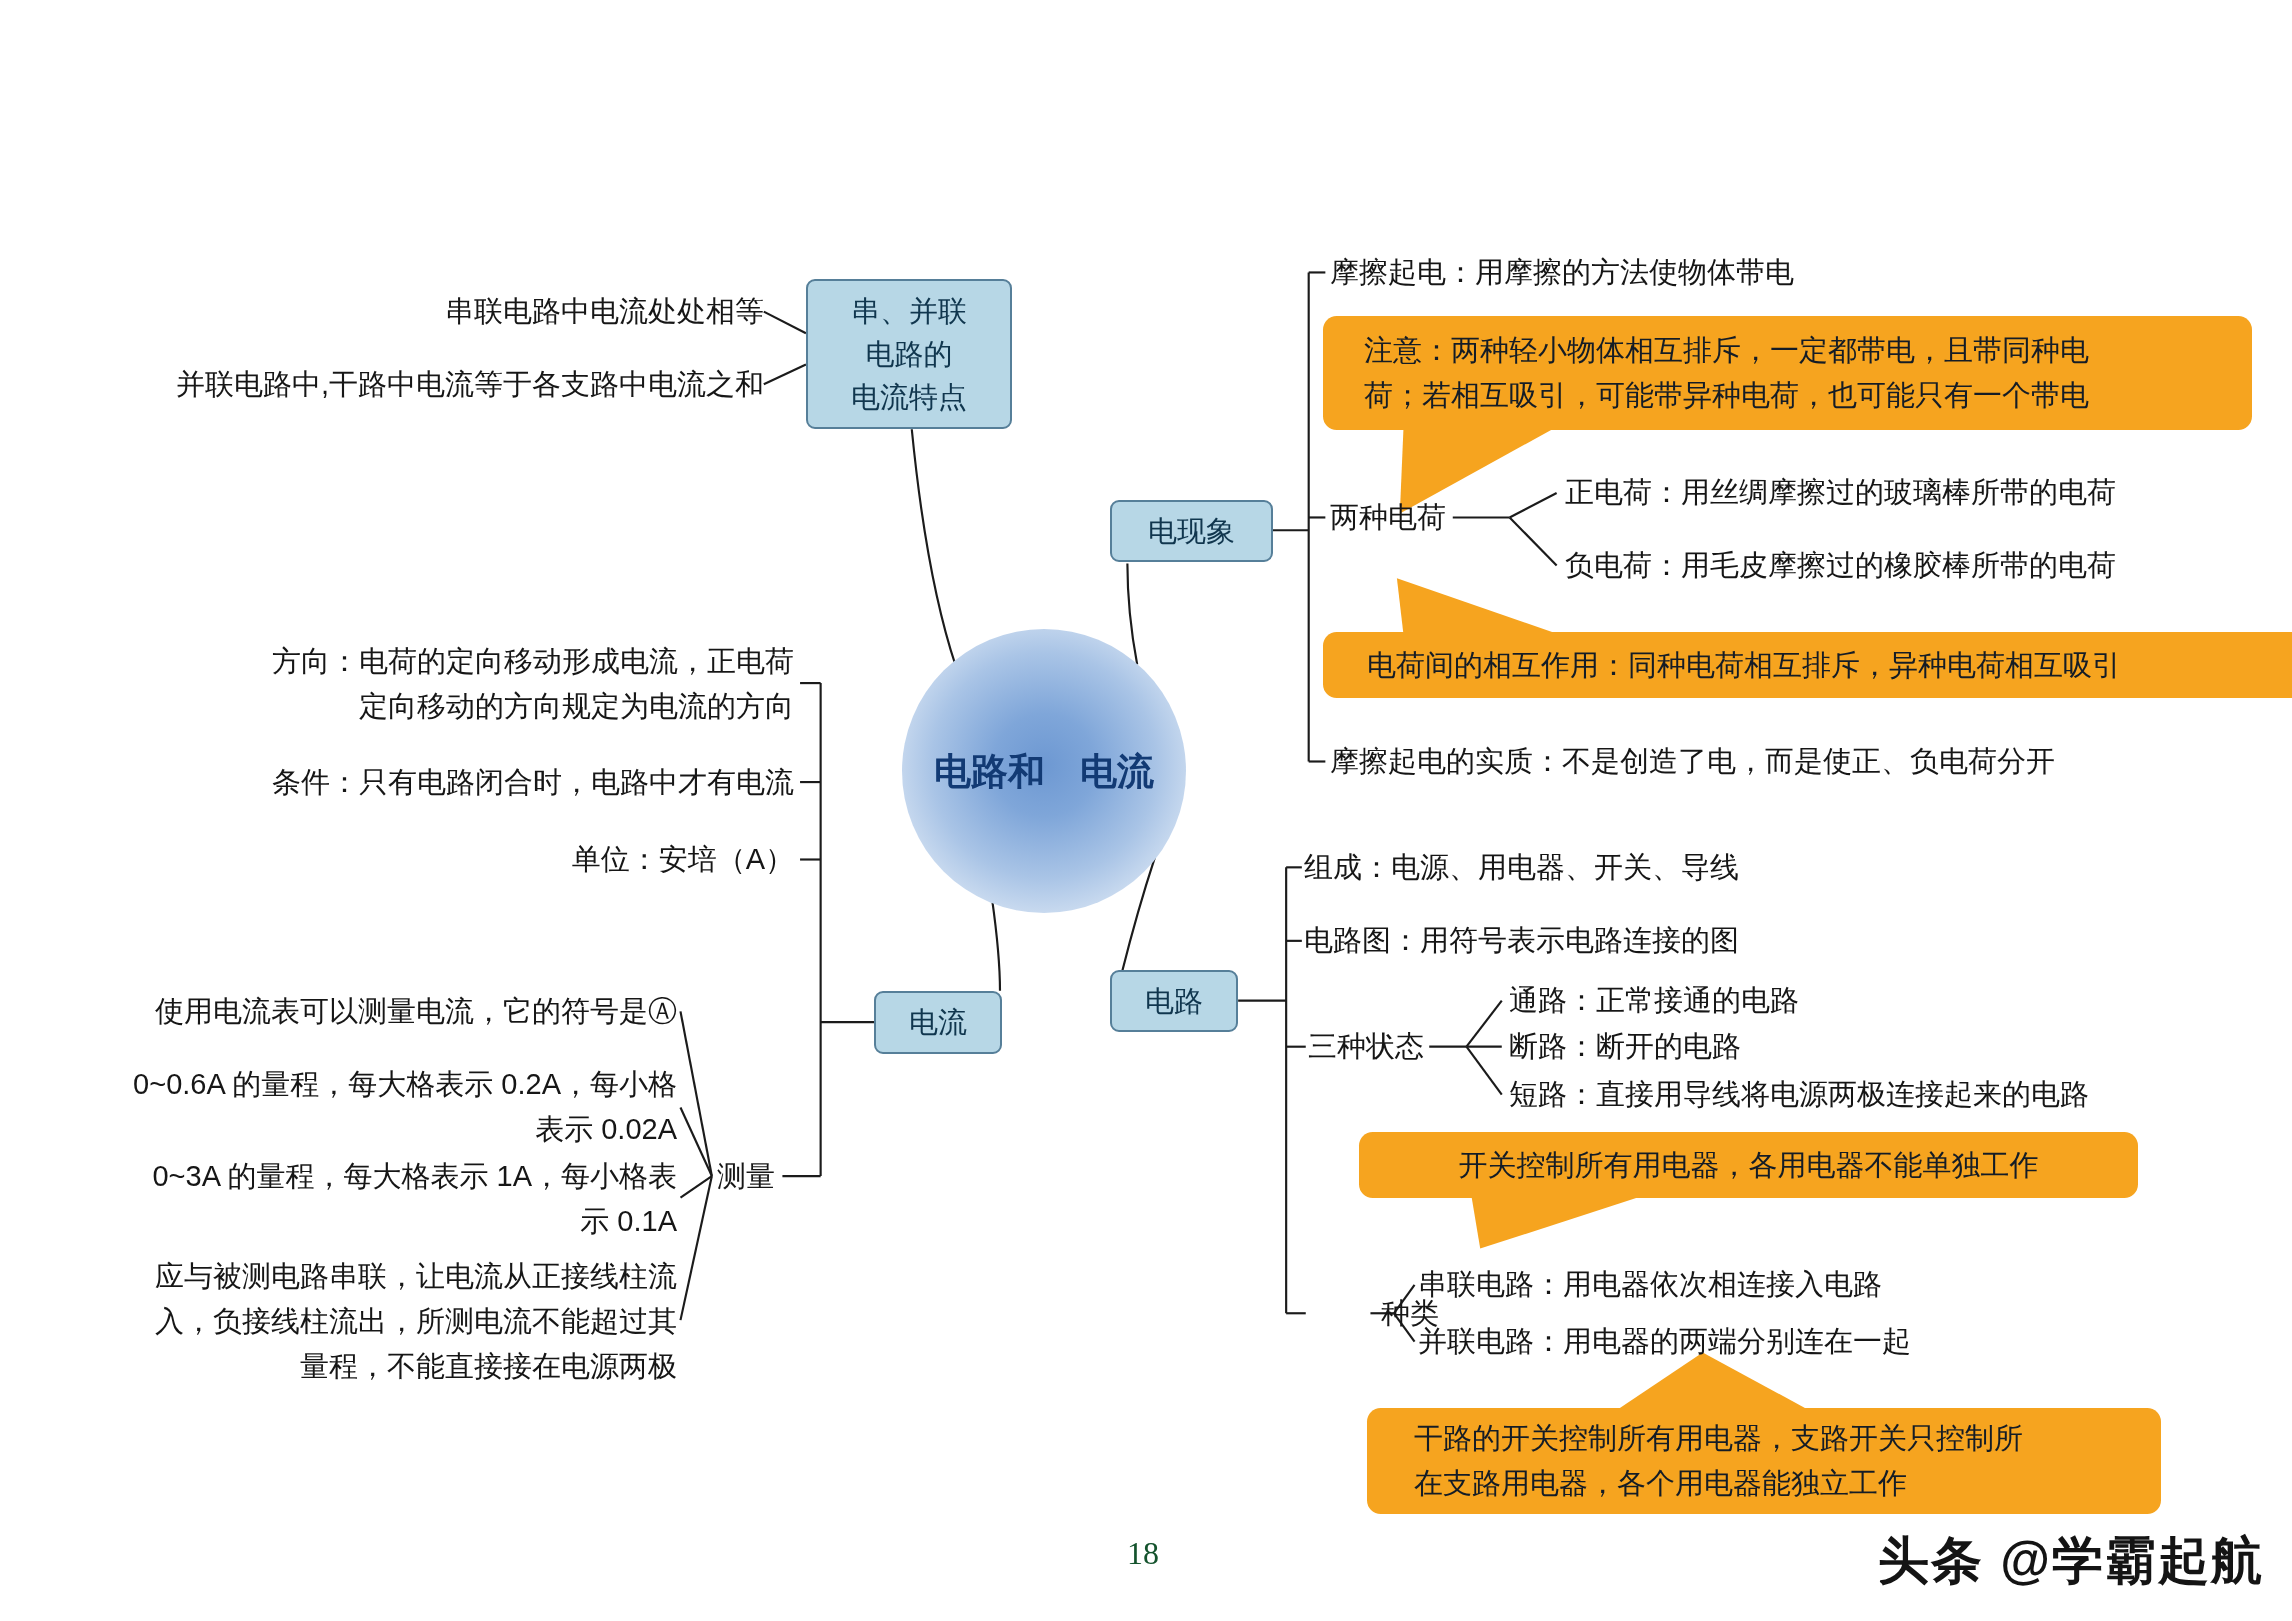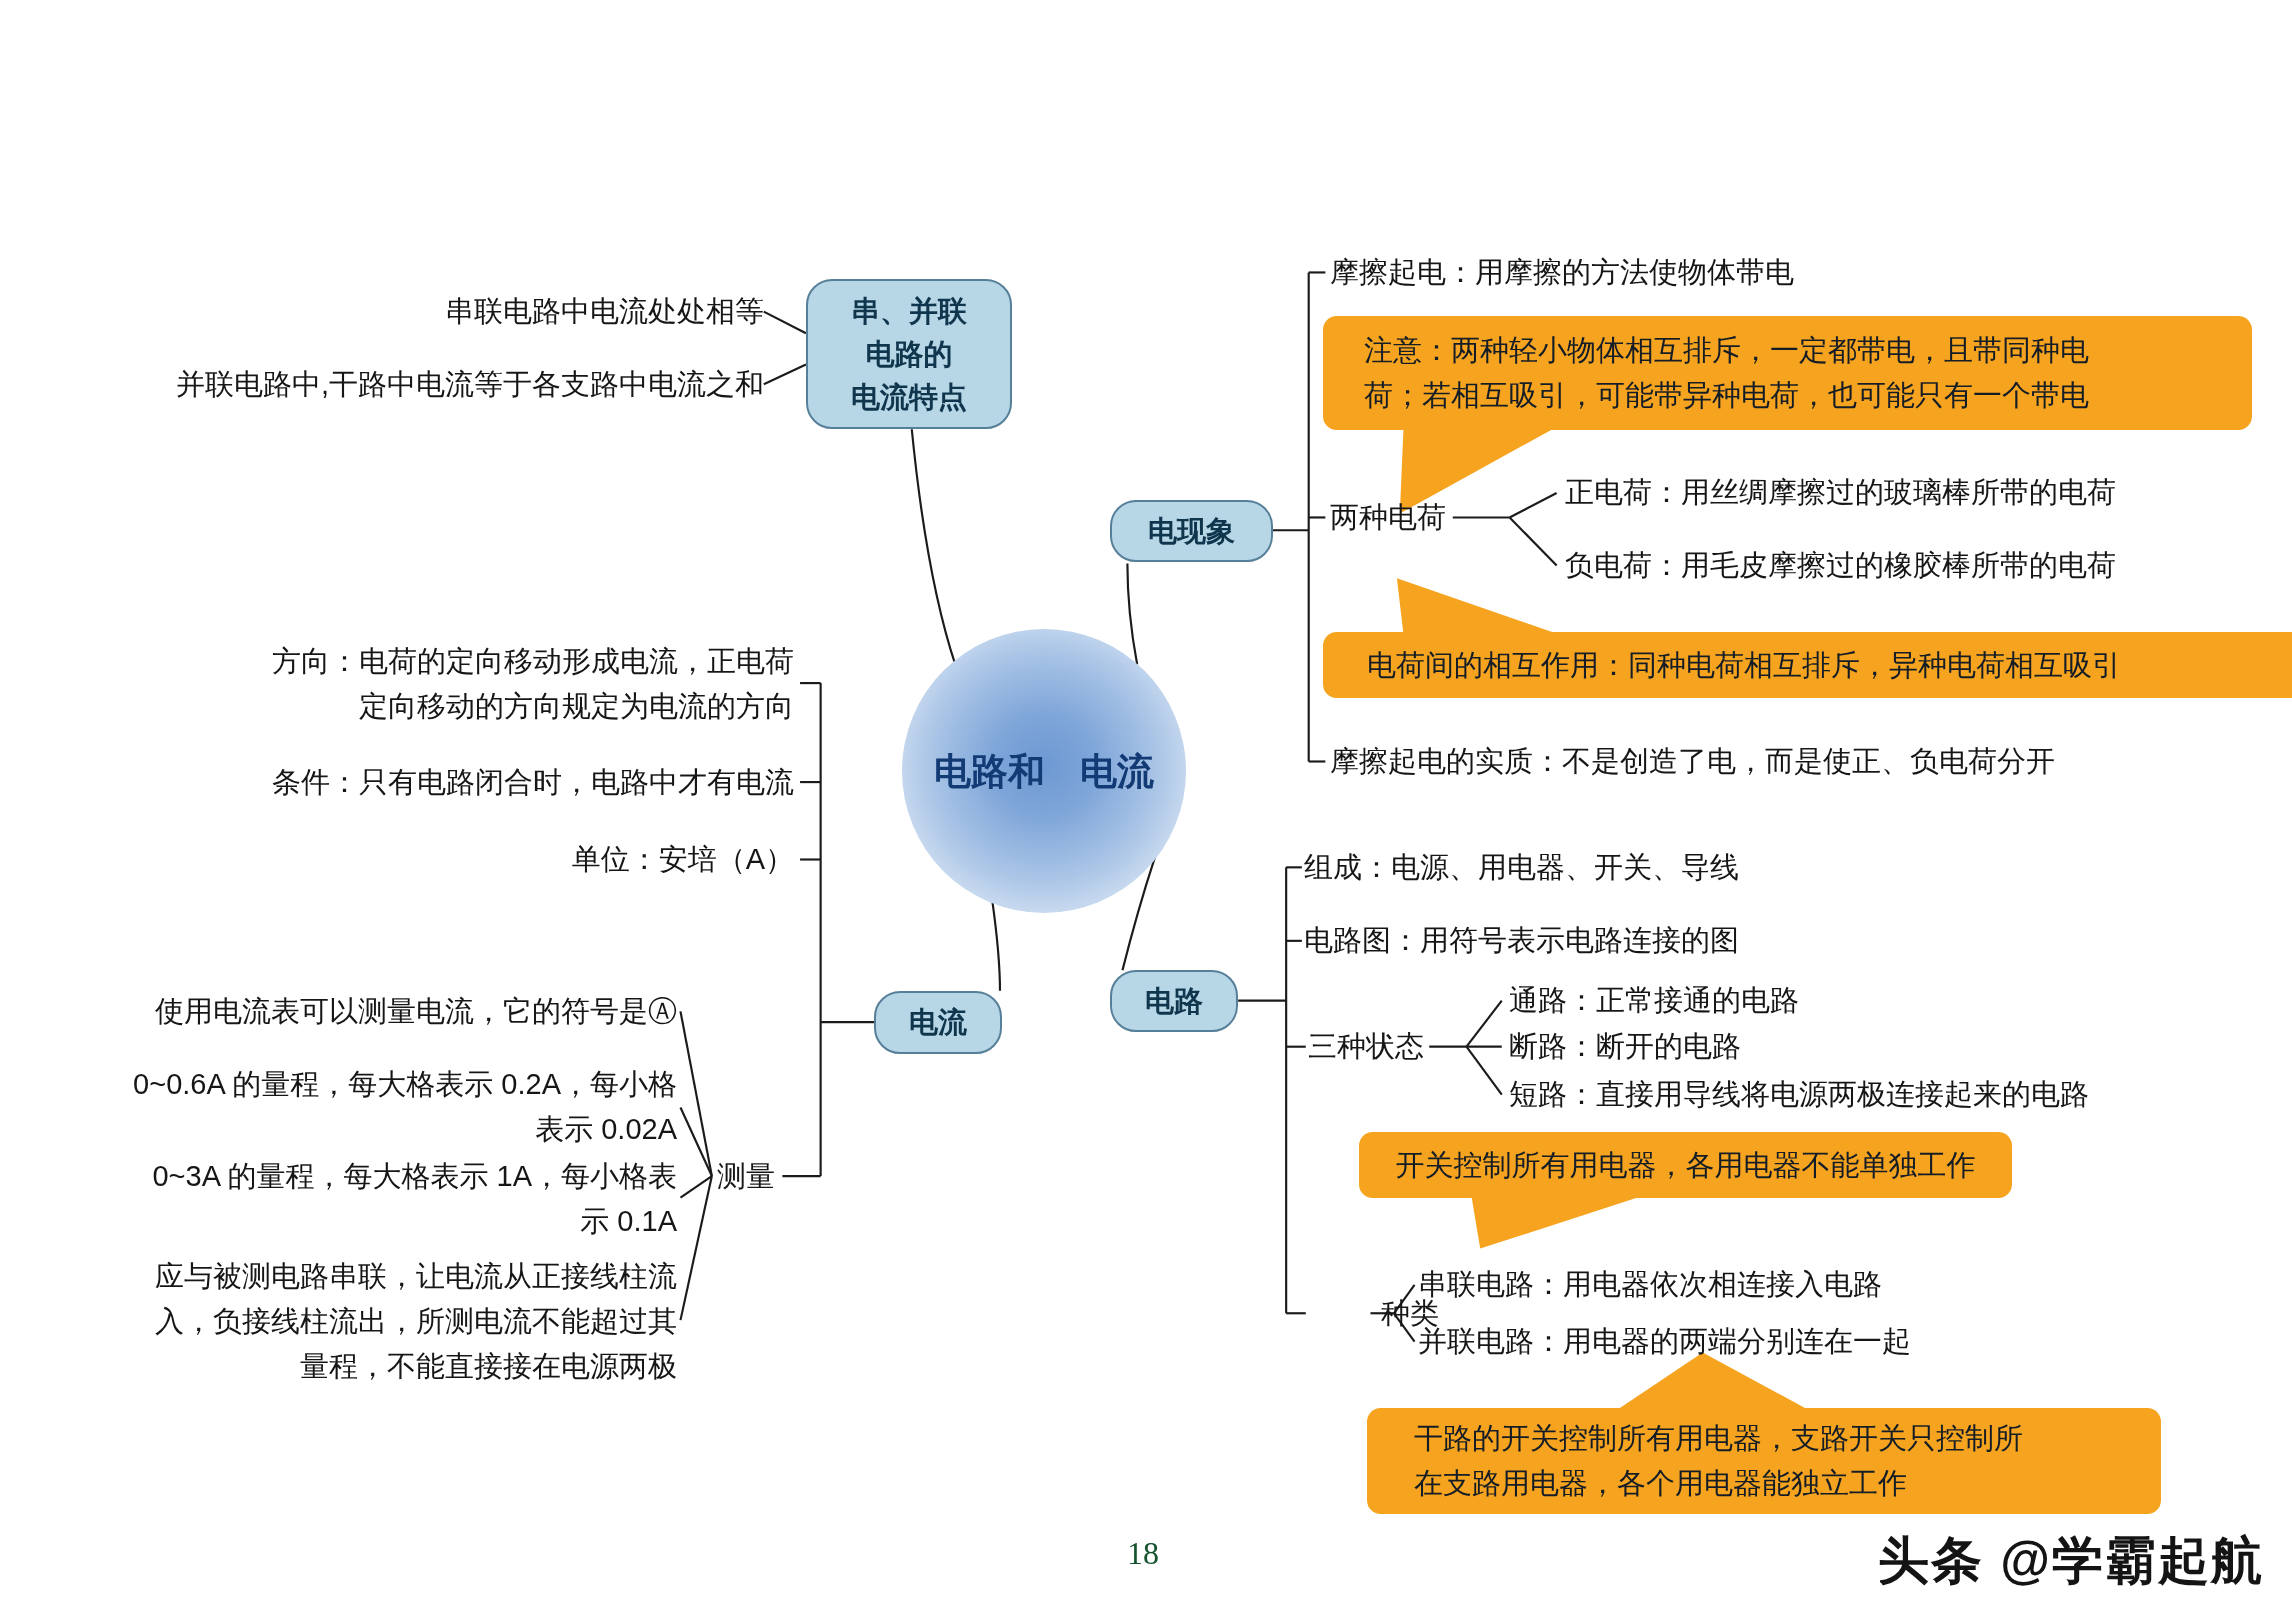--- a/index.html
+++ b/index.html
@@ -20,27 +20,26 @@
     line-height:45px;
     white-space:pre-line;
     color:#161616;
   }
   .r { text-align:right; }
 
   .node {
     position:absolute;
     background:#b7d7e6;
     border:2px solid #567f99;
-    border-radius:26px;
+    border-radius:9px;
     display:flex; align-items:center; justify-content:center;
     text-align:center;
     font-size:29px; line-height:43px;
     color:#10364e;
     white-space:pre-line;
-    font-weight:bold;
   }
 
   .callout {
     position:absolute;
     background:#F6A41F;
     border-radius:13.7px;
     display:flex; align-items:center;
     font-size:29px; line-height:45px;
     color:#141c26;
     white-space:pre-line;
@@ -148,21 +147,21 @@
 
 <div class="txt" style="left:1330px; top:250px;">摩擦起电：用摩擦的方法使物体带电</div>
 <div class="txt" style="left:1330px; top:495px;">两种电荷</div>
 <div class="txt" style="left:1565px; top:470px;">正电荷：用丝绸摩擦过的玻璃棒所带的电荷</div>
 <div class="txt" style="left:1565px; top:543px;">负电荷：用毛皮摩擦过的橡胶棒所带的电荷</div>
 <div class="txt" style="left:1330px; top:739px;">摩擦起电的实质：不是创造了电，而是使正、负电荷分开</div>
 
 <div class="callout" style="left:1323px; top:316px; width:929px; height:114px; padding-left:41px;">注意：两种轻小物体相互排斥，一定都带电，且带同种电
 荷；若相互吸引，可能带异种电荷，也可能只有一个带电</div>
 <div class="callout" style="left:1323px; top:632px; width:1072px; height:66px; padding-left:44px;">电荷间的相互作用：同种电荷相互排斥，异种电荷相互吸引</div>
-<div class="callout center" style="left:1359px; top:1132px; width:653px; height:66px;">开关控制所有用电器，各用电器不能单独工作</div>
+<div class="callout center" style="left:1359px; top:1132px; width:779px; height:66px;">开关控制所有用电器，各用电器不能单独工作</div>
 <div class="callout" style="left:1367px; top:1408px; width:794px; height:106px; padding-left:47px;">干路的开关控制所有用电器，支路开关只控制所
 在支路用电器，各个用电器能独立工作</div>
 
 <div class="txt r" style="right:1499px; top:639px;">方向：电荷的定向移动形成电流，正电荷
 定向移动的方向规定为电流的方向</div>
 <div class="txt r" style="right:1499px; top:760px;">条件：只有电路闭合时，电路中才有电流</div>
 <div class="txt r" style="right:1499px; top:837px;">单位：安培（A）</div>
 <div class="txt" style="left:717px; top:1154px;">测量</div>
 <div class="txt r" style="right:1616px; top:989px;">使用电流表可以测量电流，它的符号是Ⓐ</div>
 <div class="txt r" style="right:1616px; top:1062px;">0~0.6A 的量程，每大格表示 0.2A，每小格

